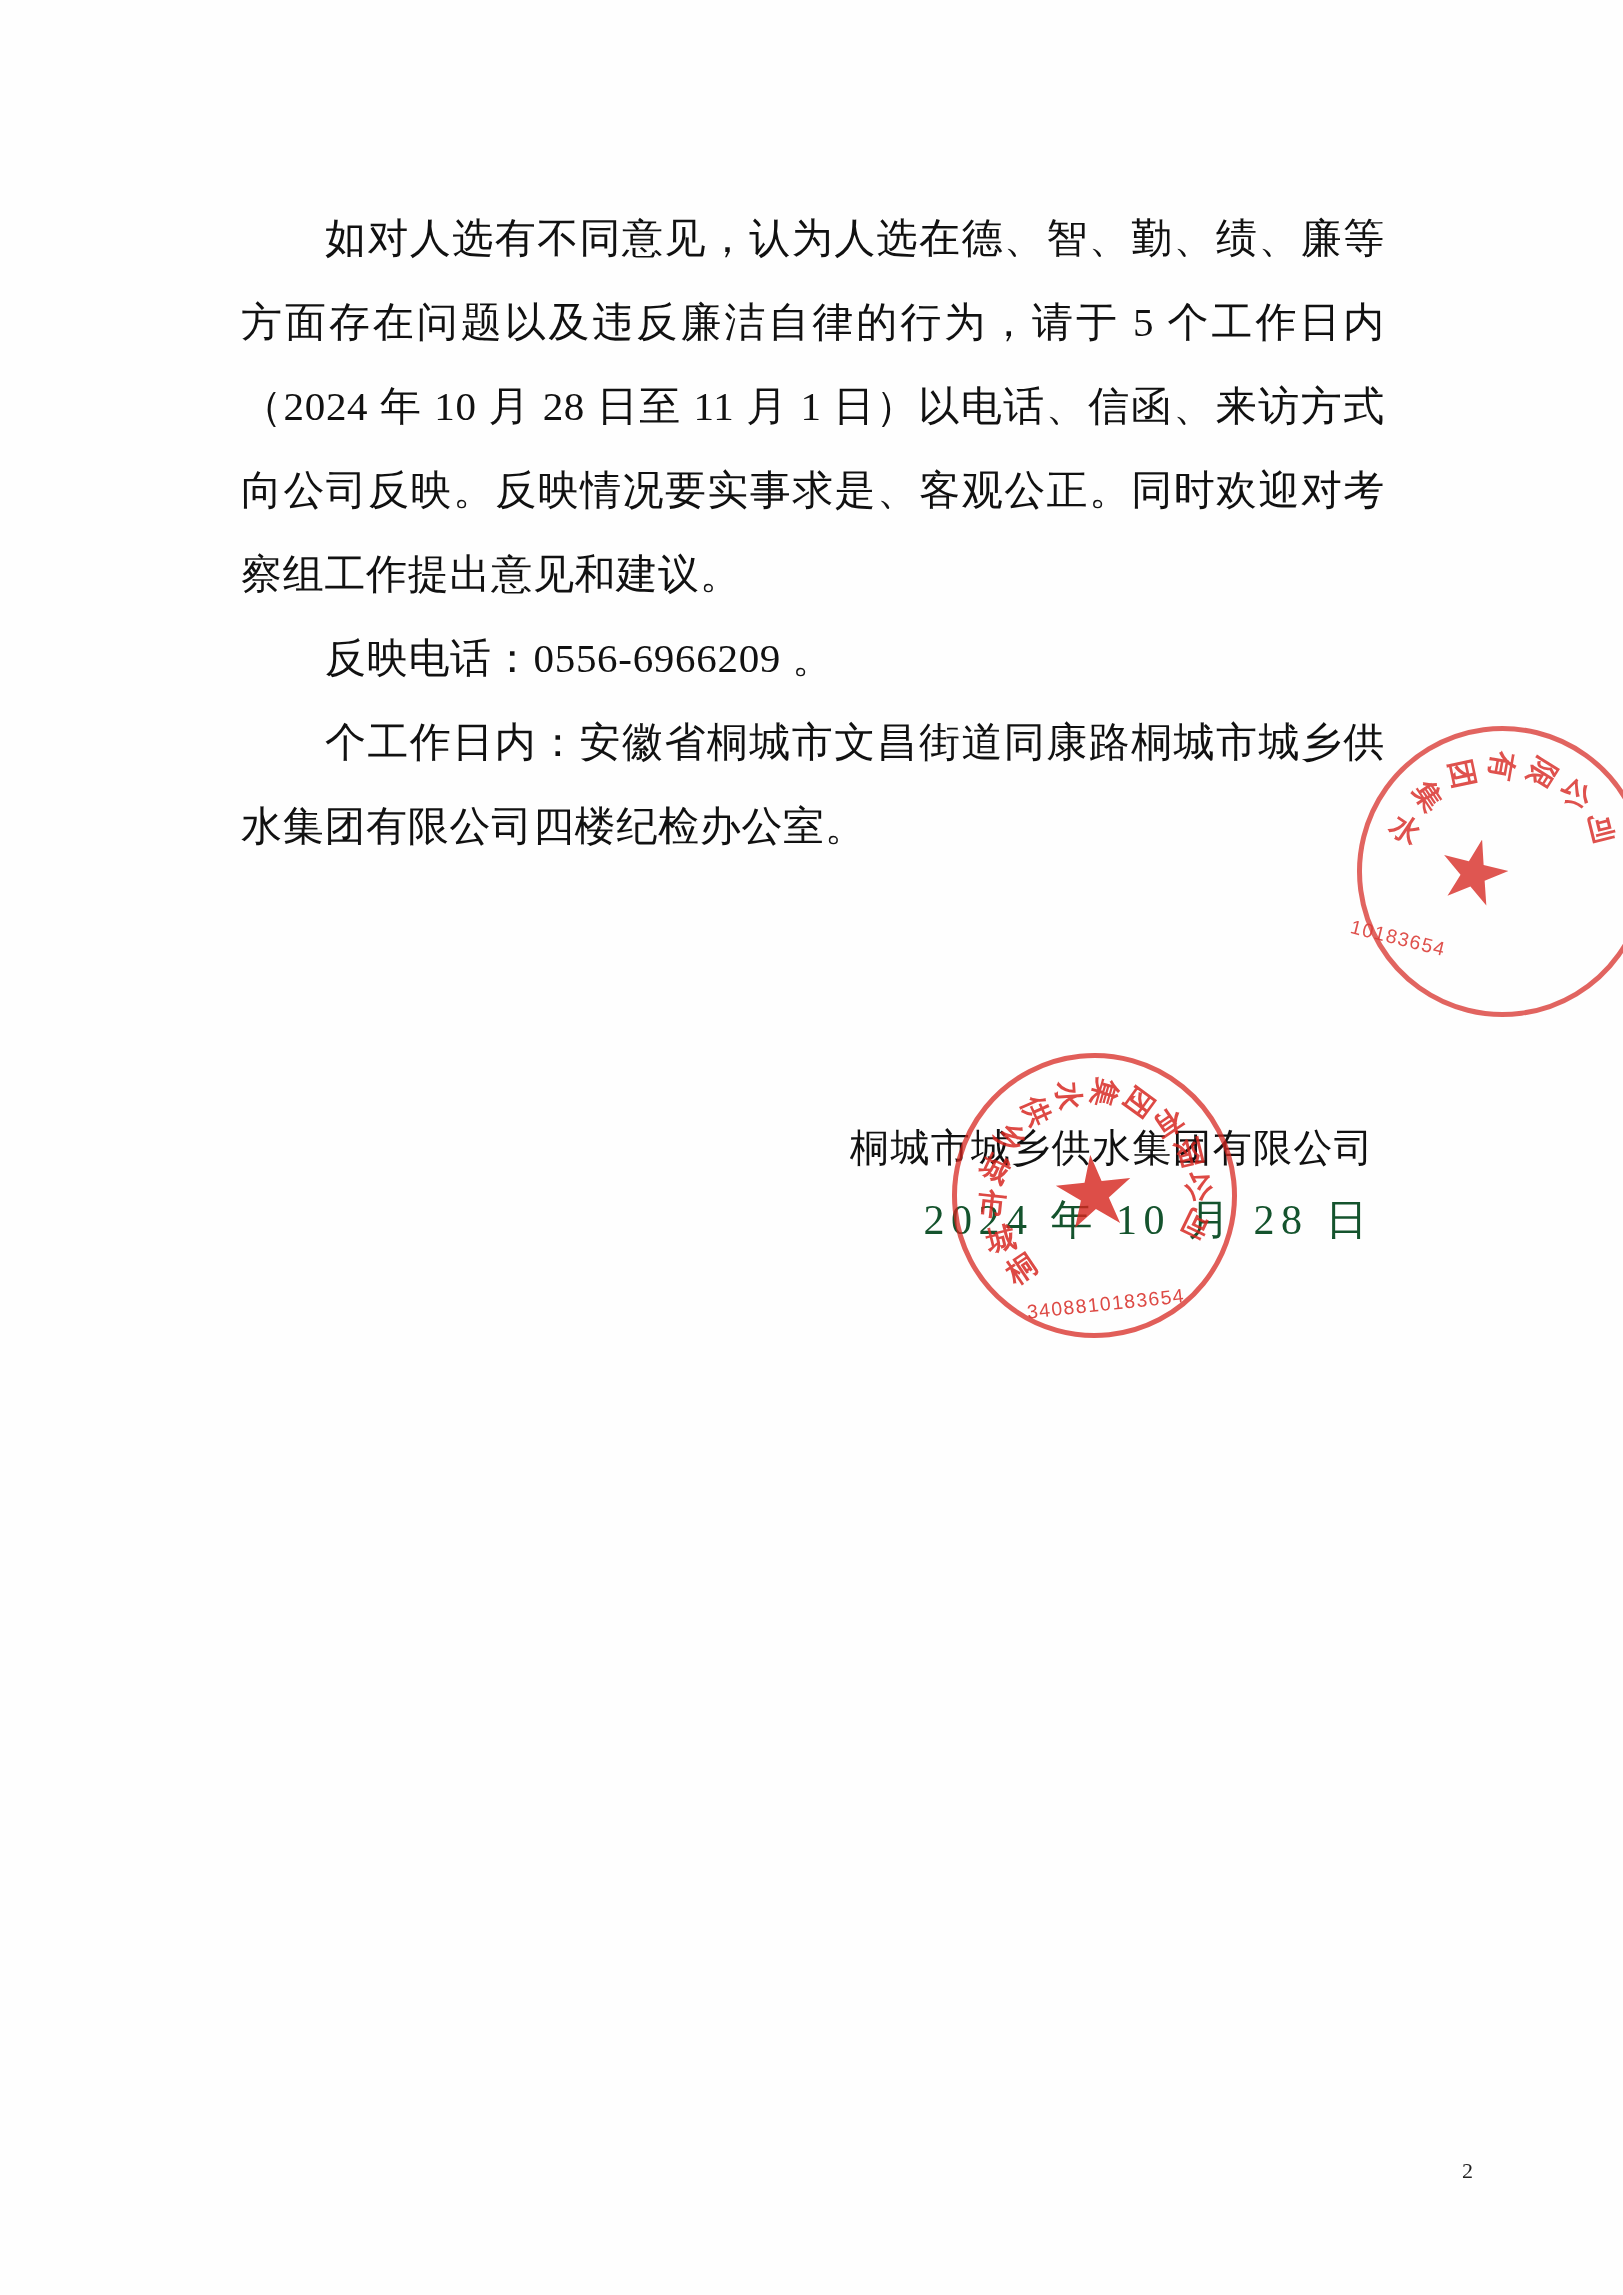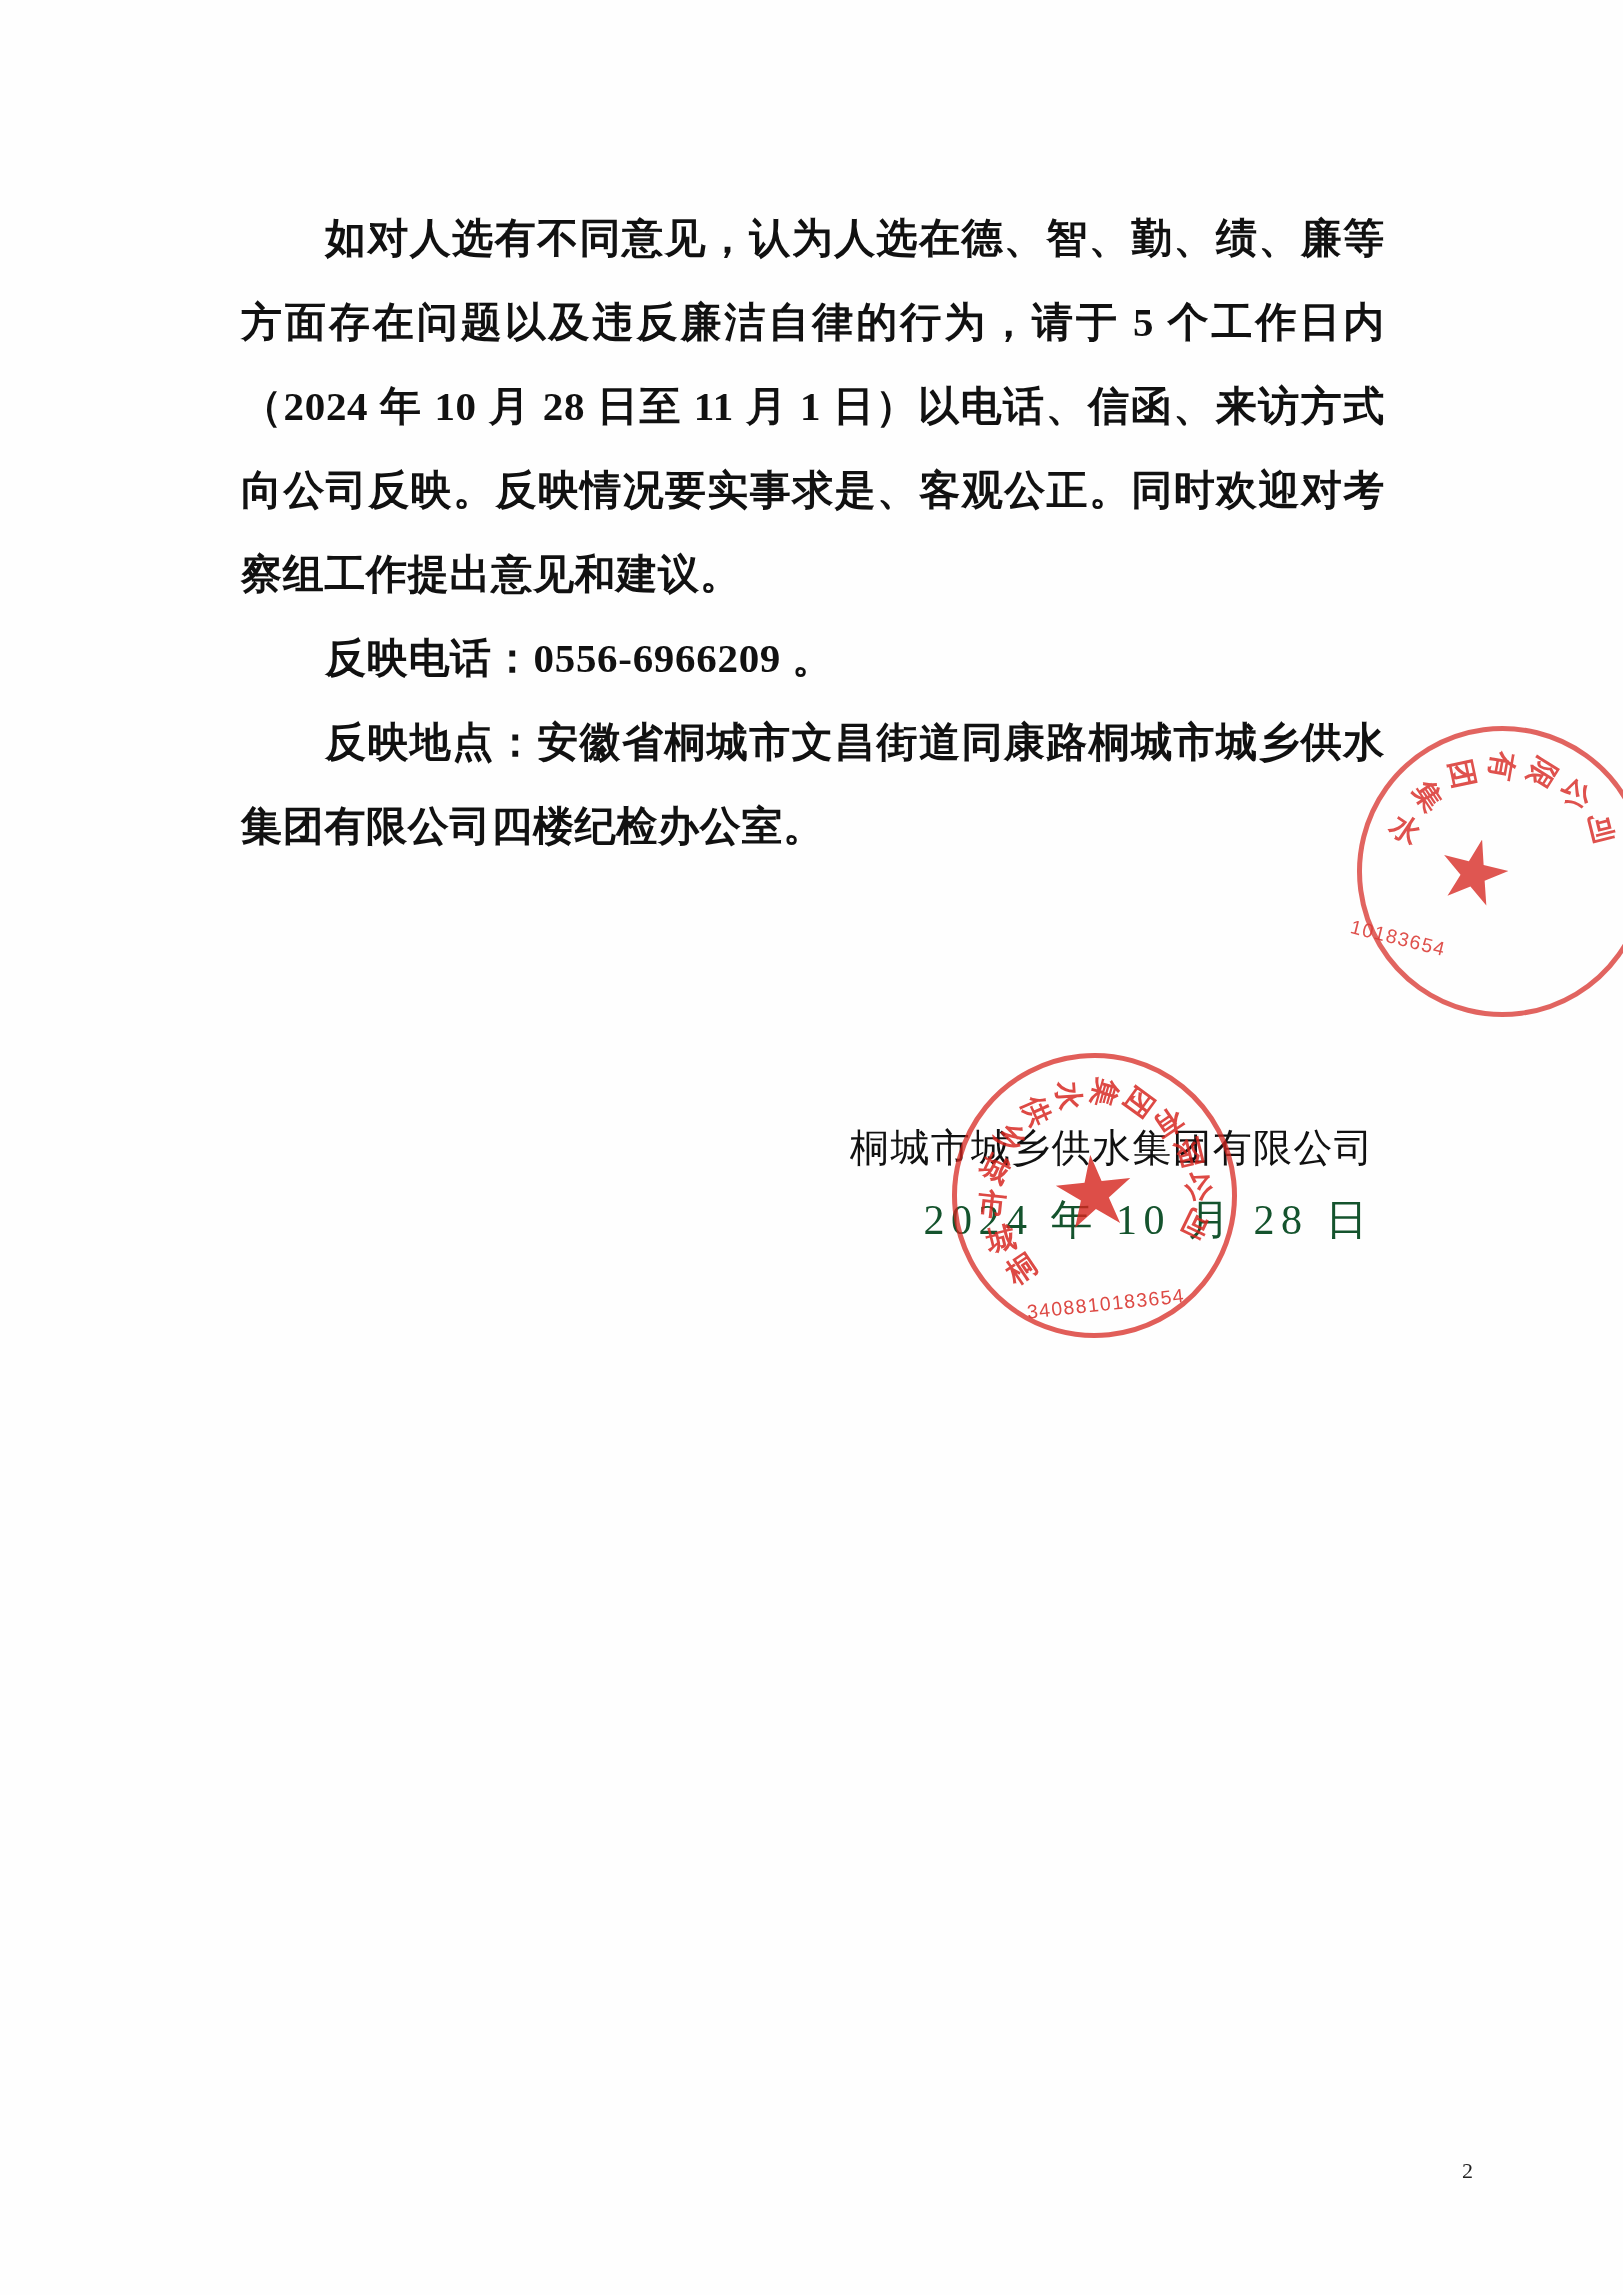--- a/index.html
+++ b/index.html
@@ -20,21 +20,20 @@
     position: absolute;
     inset: 0;
     background: #fefefe;
   }
 
   .content {
     position: absolute;
     left: 241px;
     top: 196px;
     width: 1144px;
-    font-weight: bold;
   }
 
   .para {
     font-size: 41px;
     line-height: 84px;
     letter-spacing: 0.7px;
     text-align: justify;
     text-justify: inter-ideograph;
     margin: 0 0 0 0;
     color: #111;
@@ -175,21 +174,21 @@
 <div class="page">
 
   <div class="content">
     <div class="para-block">
       <p class="para indent">如对人选有不同意见，认为人选在德、智、勤、绩、廉等方面存在问题以及违反廉洁自律的行为，请于 5 个工作日内（2024 年 10 月 28 日至 11 月 1 日）以电话、信函、来访方式向公司反映。反映情况要实事求是、客观公正。同时欢迎对考察组工作提出意见和建议。</p>
     </div>
     <div class="para-block">
       <p class="para indent">反映电话：0556-6966209 。</p>
     </div>
     <div class="para-block">
-      <p class="para indent">反映地点：安徽省桐城市文昌街道同康路桐城市城乡供水集团有限公司四楼纪检办公室。</p>
+      <p class="para indent">个工作日内：安徽省桐城市文昌街道同康路桐城市城乡供水集团有限公司四楼纪检办公室。</p>
     </div>
   </div>
 
   <div class="sign-block">
     <div class="sign-line">桐城市城乡供水集团有限公司</div>
     <div class="sign-date">2024 年 10 月 28 日</div>
   </div>
 
   <div class="seal seal-main">
     <div class="arc-text">

